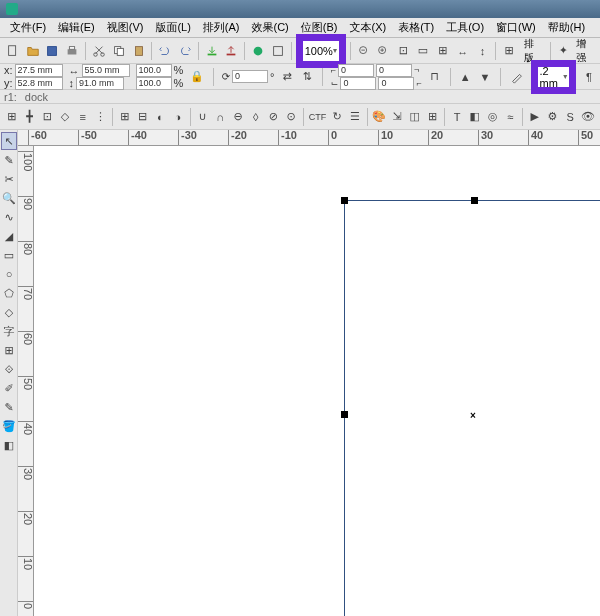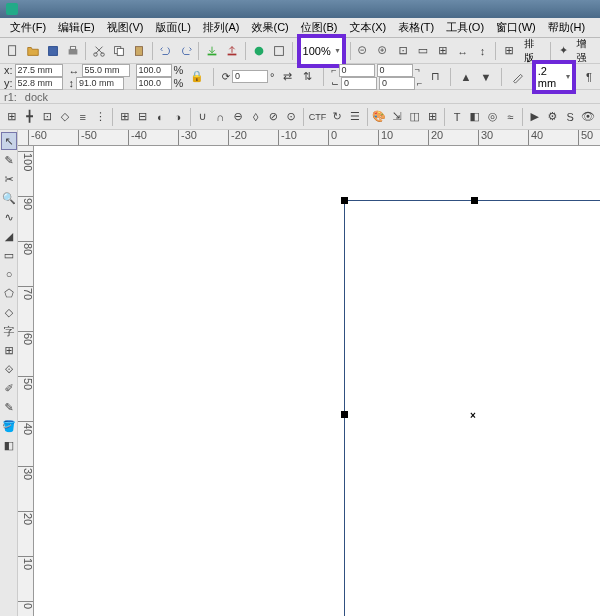--- a/index.html
+++ b/index.html
@@ -7,34 +7,34 @@
 .titlebar { height: 18px; background: linear-gradient(#6a8aa8, #4a6a88); color: #fff; padding: 2px 6px; font-size: 10px; display: flex; align-items: center; }
 .logo-icon { width: 12px; height: 12px; background: #2a8; border-radius: 2px; margin-right: 4px; }
 .menubar { height: 20px; background: #e8e8e8; border-bottom: 1px solid #bbb; display: flex; align-items: center; padding: 0 4px; }
 .menubar span { padding: 6px 6px; cursor: pointer; }
 .toolbar1, .toolbar2, .toolbar3 { background: #e8e8e8; border-bottom: 1px solid #ccc; display: flex; align-items: center; padding: 2px 4px; gap: 2px; }
 .toolbar1 { height: 26px; }
 .toolbar2 { height: 26px; }
 .toolbar3 { height: 26px; }
 .tbtn { width: 20px; height: 20px; display: flex; align-items: center; justify-content: center; cursor: pointer; border: 1px solid transparent; border-radius: 2px; color: #444; }
 .sep { width: 1px; height: 18px; background: #bbb; margin: 0 2px; }
-.zoom-box { width: 54px; height: 34px; border: 4px solid #6d28d9; background: #fff; font-size: 10px; padding: 0 2px; display: flex; align-items: center; justify-content: space-between; }
+.zoom-box { width: 54px; height: 34px; border: 7px solid #6d28d9; background: #fff; font-size: 10px; padding: 0 2px; display: flex; align-items: center; justify-content: space-between; }
 .dd { font-size: 8px; color: #666; }
 .propbar { display: flex; gap: 6px; align-items: center; }
 .coord-box { display: flex; flex-direction: column; font-size: 9px; color: #333; }
 .coord-box div { display: flex; align-items: center; gap: 2px; }
 .mini-input { width: 48px; height: 13px; border: 1px solid #aaa; background: #fff; font-size: 9px; padding: 0 2px; }
 .mini-input.w { width: 36px; }
 .main { display: flex; height: 500px; }
 .toolbox { width: 18px; background: #e8e8e8; border-right: 1px solid #ccc; display: flex; flex-direction: column; gap: 1px; padding: 2px 1px; }
 .tool { width: 16px; height: 18px; display: flex; align-items: center; justify-content: center; cursor: pointer; color: #444; font-size: 11px; }
 .tool.sel { background: #c8d4e8; border: 1px solid #77a; }
 .rulers-canvas { flex: 1; display: flex; flex-direction: column; background: #fff; position: relative; }
 .ruler-h { height: 16px; background: #f0f0f0; border-bottom: 1px solid #999; position: relative; font-size: 8px; color: #555; overflow: hidden; }
-.ruler-h .tick { position: absolute; top: 0; border-left: 1px solid #888; height: 16px; padding-left: 2px; line-height: 10px; }
+.ruler-h .tick { position: absolute; top: 0; border-left: 1px solid #888; height: 16px; padding-left: 2px; line-height: 10px; font-weight: bold; }
 .ruler-v { width: 16px; background: #f0f0f0; border-right: 1px solid #999; position: relative; font-size: 8px; color: #555; overflow: hidden; }
 .ruler-v .tick { position: absolute; left: 0; border-top: 1px solid #888; width: 16px; writing-mode: vertical-rl; text-orientation: mixed; padding-top: 1px; }
 .canvas-body { flex: 1; display: flex; }
 .canvas { flex: 1; background: #fff; position: relative; overflow: hidden; }
 .sel-rect { position: absolute; border: 1px solid #305080; left: 310px; top: 54px; width: 262px; height: 430px; }
 .handle { position: absolute; width: 7px; height: 7px; background: #000; }
 .handle.tl { left: -4px; top: -4px; }
 .handle.tm { left: 50%; top: -4px; margin-left: -4px; }
 .handle.ml { left: -4px; top: 50%; margin-top: -4px; }
 .center-x { position: absolute; left: 50%; top: 50%; margin: -5px; font-weight: bold; font-size: 10px; }

